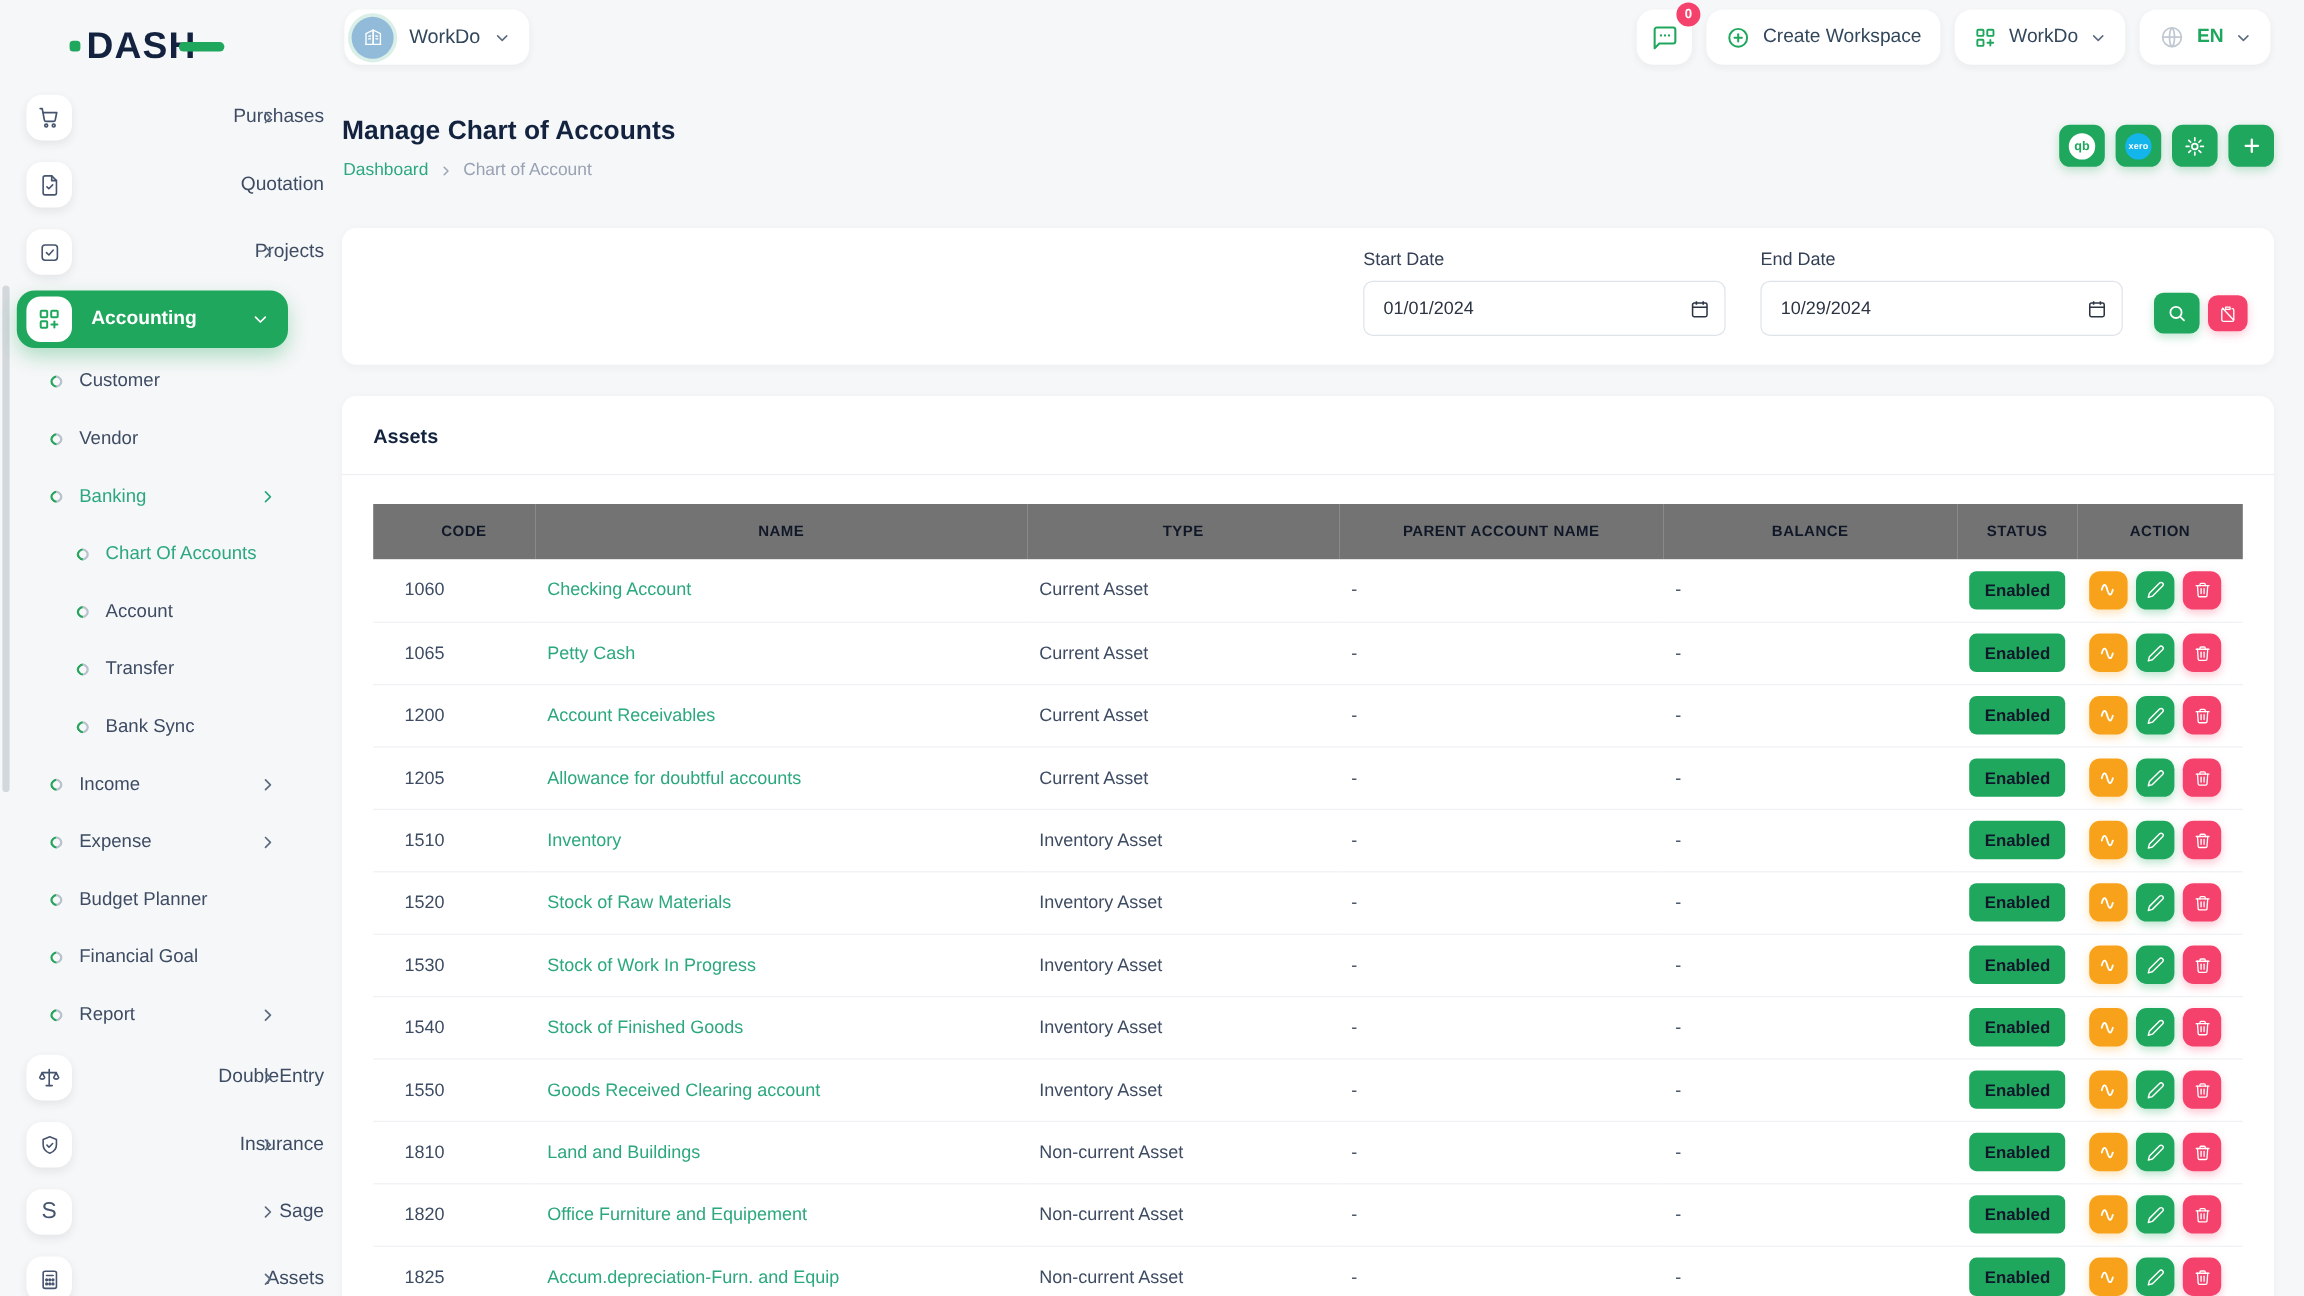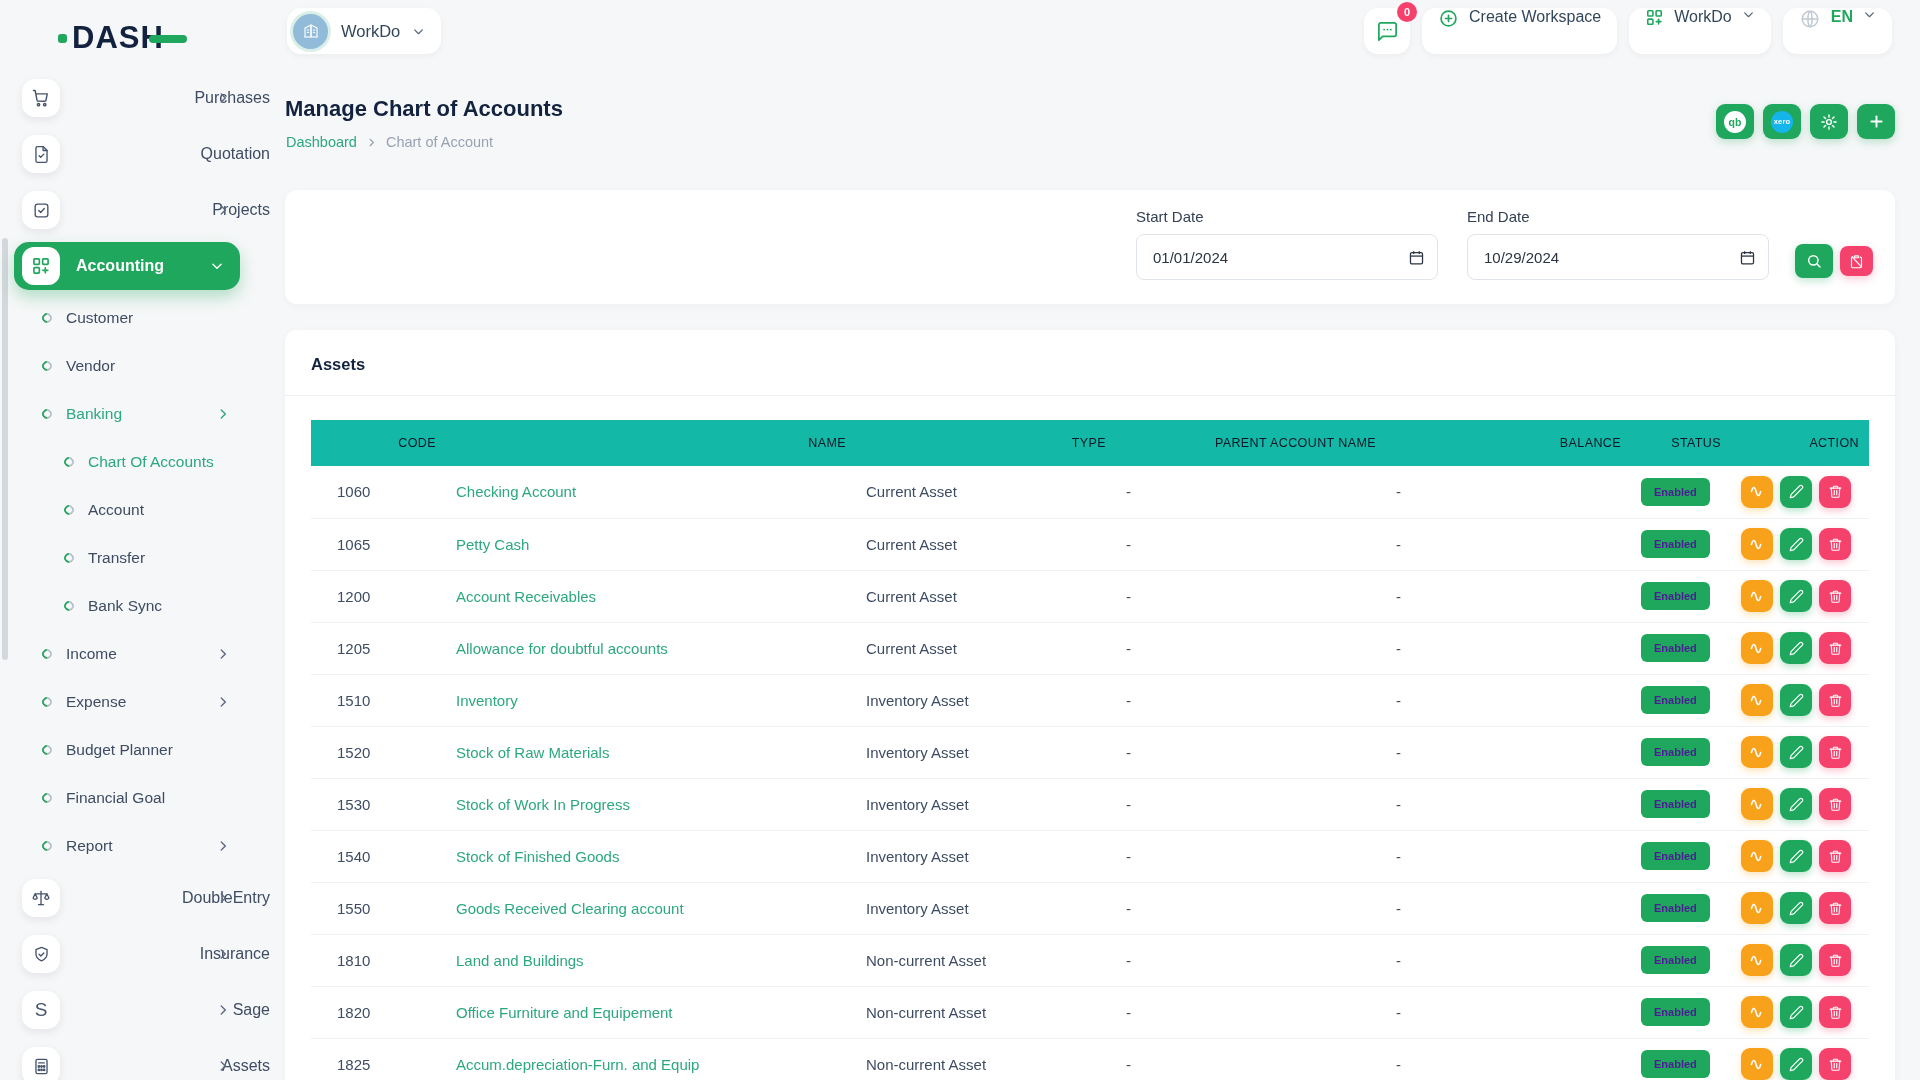--- a/index.html
+++ b/index.html
@@ -32,21 +32,21 @@
   .sage-s { font-size:19px; font-weight:500; color:#46546E; }
 
   
   .ws-pill { position:absolute; left:287px; top:8px; height:46px; background:#fff; border-radius:14px; display:flex; align-items:center; padding:0 16px 0 6px; box-shadow:0 2px 6px rgba(25,39,71,.05); cursor:pointer; }
   .avatar { width:35px; height:35px; border-radius:50%; background:#92BBD9; display:flex; align-items:center; justify-content:center; box-shadow:0 0 0 3px rgba(44,168,127,.18); }
   .ws-label { margin-left:13px; font-size:16.5px; color:#33475B; font-weight:500; }
   .ws-pill .dd { margin-left:12px; color:#5C6B80; display:flex; }
   .top-right { position:absolute; top:8px; right:28px; display:flex; gap:12px; align-items:center; }
   .chat-btn { position:relative; width:46px; height:46px; background:#fff; border-radius:14px; display:flex; align-items:center; justify-content:center; box-shadow:0 2px 6px rgba(25,39,71,.05); cursor:pointer; }
   .badge0 { position:absolute; top:-6px; right:-7px; min-width:20px; height:20px; border-radius:10px; background:#F5426C; color:#fff; font-size:11px; font-weight:700; display:flex; align-items:center; justify-content:center; }
-  .hpill { height:46px; background:#fff; border-radius:14px; display:flex; align-items:flex-start; gap:10px; padding:0 16px; font-size:16px; color:#33475B; box-shadow:0 2px 6px rgba(25,39,71,.05); cursor:pointer; }
+  .hpill { height:46px; background:#fff; border-radius:14px; display:flex; align-items:center; gap:10px; padding:0 16px; font-size:16px; color:#33475B; box-shadow:0 2px 6px rgba(25,39,71,.05); cursor:pointer; }
   .lang-code { color:#1FA75D; font-weight:600; }
 
   
   .page-title { position:absolute; left:285px; top:96px; font-size:22px; font-weight:700; color:#13233F; }
   .breadcrumb { position:absolute; left:286px; top:134px; display:flex; align-items:center; gap:9px; font-size:14.5px; }
   .bc-home { color:#2CA87F; cursor:pointer; }
   .bc-sep { color:#98A2B3; display:flex; }
   .bc-cur { color:#98A2B3; }
   .toolbar { position:absolute; top:104px; right:25px; display:flex; gap:9px;padding-left:44px; }
   .tbtn { width:38px; height:35px; border-radius:9px; background:#1FA75D; border:none; display:flex; align-items:center; justify-content:center; box-shadow:0 3px 8px rgba(31,167,93,.28); cursor:pointer; }
@@ -64,26 +64,26 @@
   .cal-icon { position:absolute; right:12px; top:14px; display:flex; pointer-events:none; }
   .search-btn { position:absolute; left:1510px; top:54px; width:38px; height:34px; border:none; border-radius:8px; background:#1FA75D; display:flex; align-items:center; justify-content:center; box-shadow:0 3px 8px rgba(31,167,93,.28); cursor:pointer; }
   .reset-btn { position:absolute; left:1555px; top:56px; width:33px; height:30px; border:none; border-radius:8px; background:#F5426C; display:flex; align-items:center; justify-content:center; box-shadow:0 3px 8px rgba(245,66,108,.28); cursor:pointer; }
 
   
   .assets-card { position:absolute; left:285px; right:25px; top:330px; height:800px; background:#fff; border-radius:12px; box-shadow:0 2px 8px rgba(25,39,71,.04); overflow:hidden; }
   .card-head { padding:25px 26px 21px; border-bottom:1px solid #EDF0F3; }
   .card-title { font-size:16.5px; font-weight:700; color:#13233F; }
   .table-wrap { padding:24px 26px 0; }
   table { width:100%; border-collapse:collapse; table-layout:fixed; }
-  thead th { background:#14b8a6; height:46px; font-size:12.5px; letter-spacing:.4px; color:#101828; text-align:right; font-weight:400; padding:0 10px; }
+  thead th { background:#737373; height:46px; font-size:12.5px; letter-spacing:.4px; color:#101828; text-align:center; font-weight:700; padding:0 10px; }
   th.c-code, td.c-code { padding-left:26px; }
   tbody td { height:52px; border-bottom:1px solid #EEF1F4; font-size:15px; color:#3E4C63; padding:0 10px; }
   tbody tr:last-child td { border-bottom:none; }
   .name-link { color:#2CA87F; text-decoration:none; cursor:pointer; }
-  .badge { display:inline-block; background:#1FA75D; color:#4c1d95; font-size:11px; font-weight:600; padding:8px 13px; border-radius:6px; }
+  .badge { display:inline-block; background:#1FA75D; color:#0f172a; font-size:14px; font-weight:600; padding:8px 13px; border-radius:6px; }
   .acts { display:flex; gap:7px; }
   .abtn { width:32px; height:32px; border:none; border-radius:9px; display:flex; align-items:center; justify-content:center; cursor:pointer; }
   .abtn.orange { background:#F8A21B; box-shadow:0 3px 7px rgba(248,162,27,.3); }
   .abtn.green  { background:#1FA75D; box-shadow:0 3px 7px rgba(31,167,93,.3); }
   .abtn.pink   { background:#F5426C; box-shadow:0 3px 7px rgba(245,66,108,.3); }
 </style>
 </head>
 <body>
 
 <div id="app">

